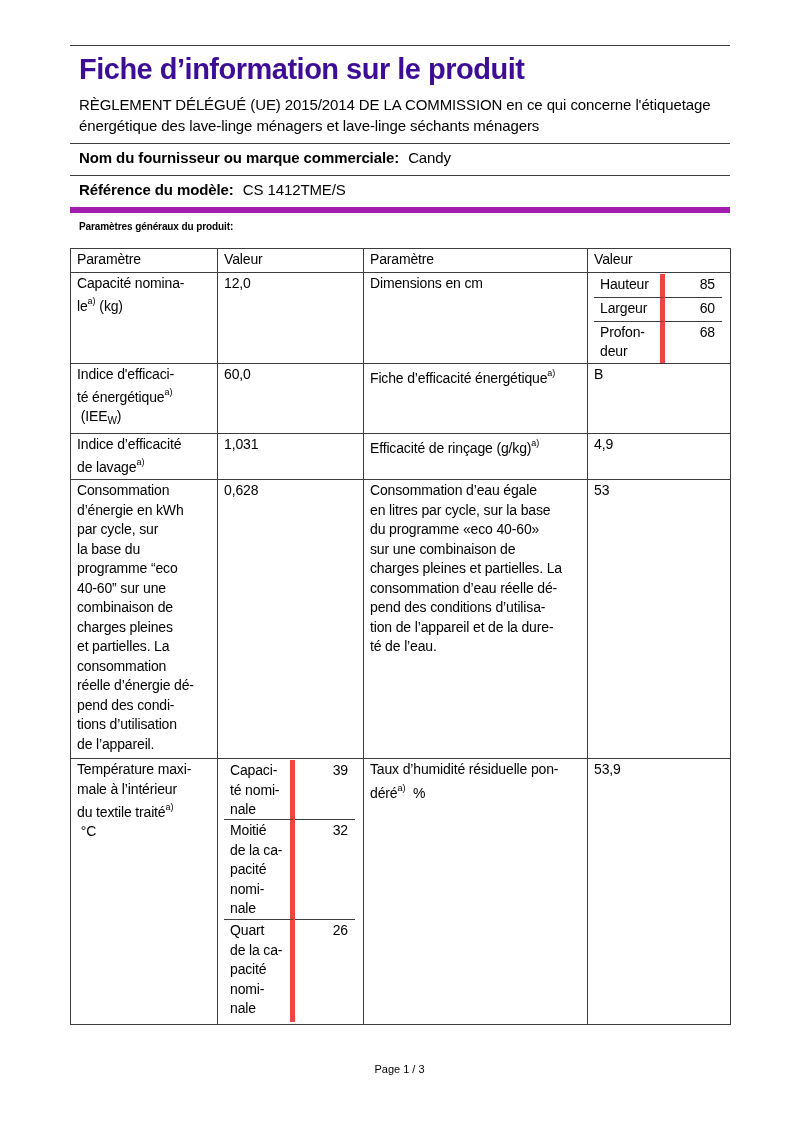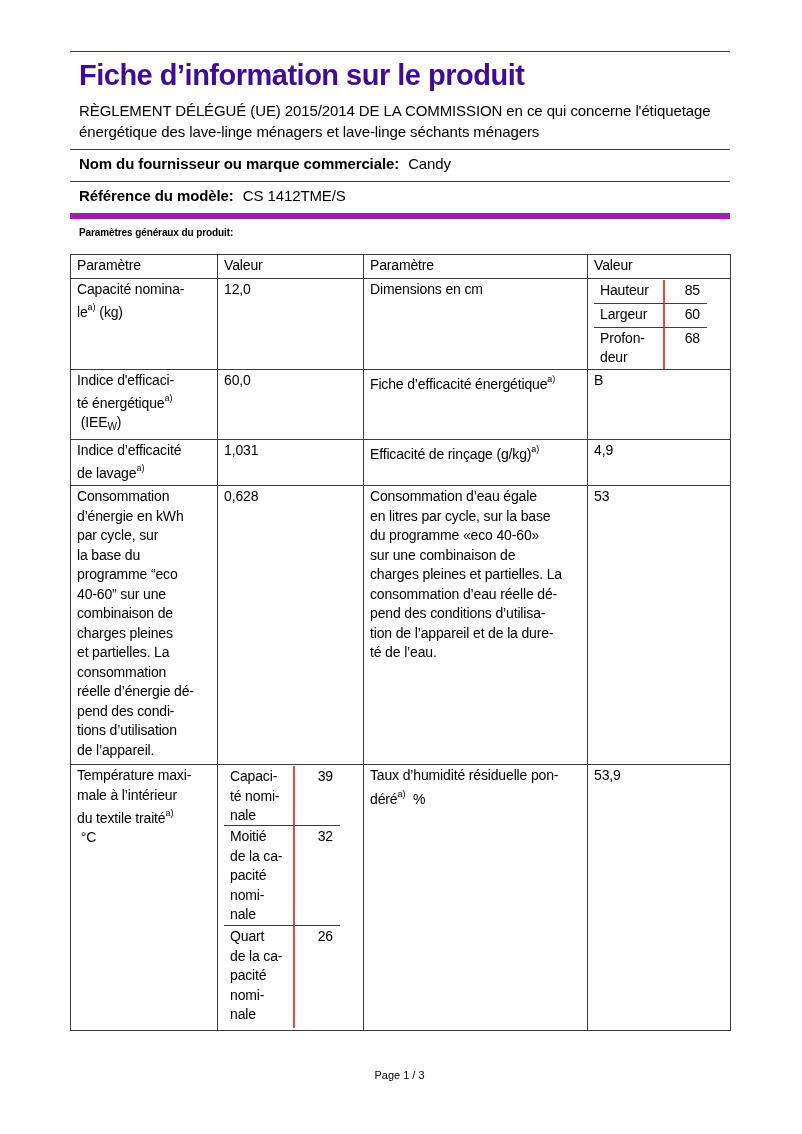--- a/index.html
+++ b/index.html
@@ -1,51 +1,51 @@
 <!DOCTYPE html>
 <html><head>
 <meta charset="utf-8">
 <style>
   html,body{margin:0;padding:0;}
   body{
     width:802px;height:1134px;background:#ffffff;color:#000;
     font-family:"Liberation Sans", sans-serif;position:relative;overflow:hidden;
   }
-  .content{position:absolute;left:70px;top:51px;width:660px;}
+  .content{position:absolute;left:70px;top:45px;width:660px;}
   .rule{border-top:1px solid #3c3c3c;height:0;}
   h1.title{
     margin:6px 0 9px 9px;font-size:29px;line-height:34px;font-weight:bold;
     color:#3e0d96;letter-spacing:-0.5px;
   }
   p.reg{
     margin:0 0 7px 9px;font-size:15px;line-height:20.5px;white-space:pre-line;
     letter-spacing:-0.1px;
   }
   .meta{border-top:1px solid #3c3c3c;padding:4px 0 8px 9px;font-size:15px;line-height:19px;letter-spacing:-0.1px;}
   .meta .b{font-weight:bold;text-align:center;}
   .meta .v{margin-left:9px;}
   .section{border-top:6px solid #a21caf;padding:4px 0 12px 9px;font-size:10px;line-height:19px;font-weight:bold;letter-spacing:-0.1px;}
 
   table.params{
     border-collapse:collapse;table-layout:fixed;width:660px;
     font-size:14px;line-height:19.5px;letter-spacing:-0.15px;
   }
   table.params td{
     border:1px solid #3c3c3c;vertical-align:top;
-    padding:1px 23px 2px 6px;overflow:hidden;
+    padding:1px 8px 2px 6px;overflow:hidden;
   }
   td.pre{white-space:pre-line;}
   td.num{text-align:left;padding-right:7px;}
   td.split{padding:0;}
   sup.fn{font-size:9px;position:relative;top:-1px;vertical-align:super;letter-spacing:0;}
   sub.sb{font-size:10px;vertical-align:-3px;letter-spacing:0;}
 
   .sub{display:grid;grid-template-columns:71px auto;}
   .sub > div{padding:1px 6px 2px 6px;white-space:pre-line;}
-  .sub .lbl{border-right:2px solid #ef4444;}
+  .sub .lbl{border-right:5px solid #ef4444;}
   .sub .num2{text-align:right;padding-right:7px;}
   .sub .bb{border-bottom:1px solid #3c3c3c;}
   .dims{grid-template-rows:24px 24px auto;height:87px;}
   .temps{grid-template-rows:60px 100px auto;height:262px;}
 
   .pageno{
     margin-top:37px;text-align:center;font-size:11px;line-height:14px;padding-right:1px;
   }
 </style>
 </head>

